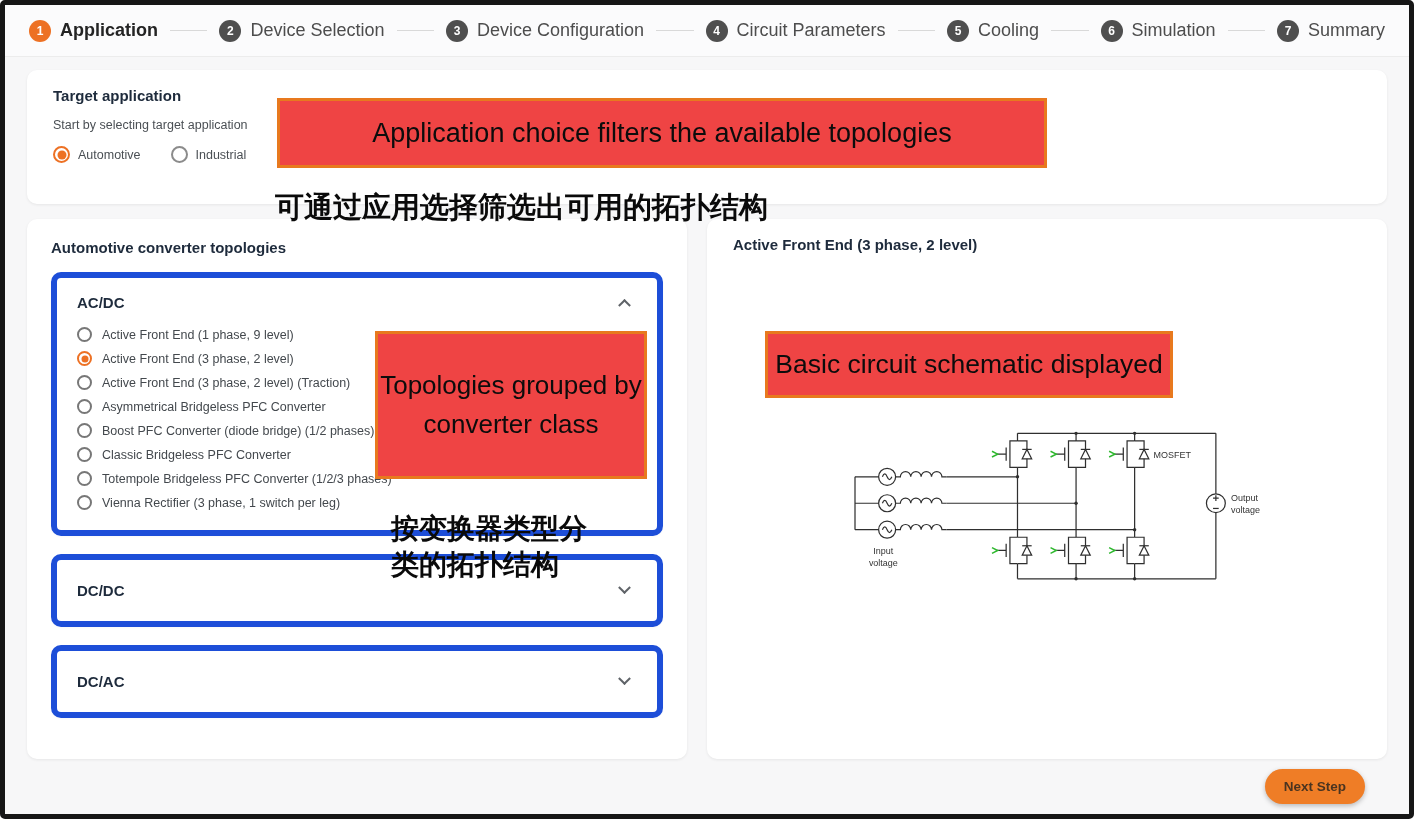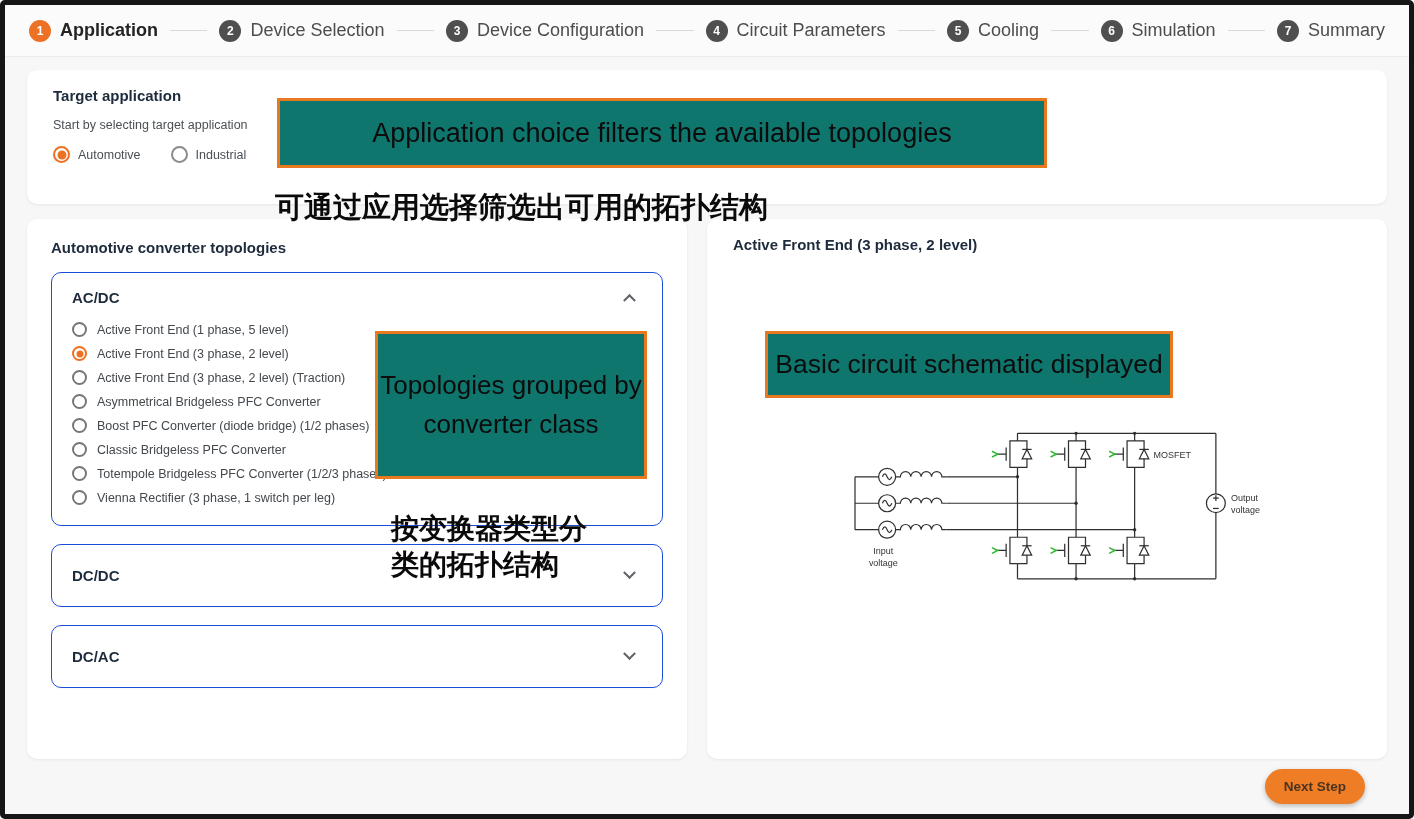--- a/index.html
+++ b/index.html
@@ -43,21 +43,21 @@
   .radio.checked::after {
     content:""; position:absolute; left:50%; top:50%;
     width:9px; height:9px; border-radius:50%; background:#ED7124;
     transform:translate(-50%,-50%);
   }
   .radio-label { font-size:12.5px; color:#4a4f54; }
   
   .panels { display:flex; gap:20px; margin-top:15px; height:540px; }
   .left-panel { width:660px; flex:0 0 auto; padding:20px 24px; }
   .right-panel { flex:1 1 auto; padding:17px 26px; position:relative; }
-  .acc-card { border:1px solid #1d4ed8; border-radius:10px; margin-top:16px;
+  .acc-card { border:6px solid #1d4ed8; border-radius:10px; margin-top:16px;
               padding:16px 20px 20px; box-shadow:0 1px 2px rgba(0,0,0,0.03); }
   .acc-card.collapsed { padding:22px 20px; margin-top:18px; }
   .acc-head { display:flex; align-items:center; justify-content:space-between; cursor:pointer; }
   .acc-title { font-size:15px; font-weight:700; color:#1E2B3C; }
   .chev { width:9px; height:9px; border-right:2px solid #5f6368; border-bottom:2px solid #5f6368;
           margin-right:8px; }
   .chev.up { transform:rotate(-135deg) translate(-2px,-2px); }
   .chev.down { transform:rotate(45deg) translate(-2px,-2px); }
   .topo-list { margin-top:16px; display:flex; flex-direction:column; gap:9px; }
   .topo-item { display:flex; align-items:center; gap:10px; cursor:pointer; }
@@ -69,21 +69,21 @@
   .footer { display:flex; height:54px; align-items:center; padding:0 22px; }
   .next-btn {
     margin-left:auto; background:#EF7D26; border:none; cursor:pointer;
     color:#4a3420; font-weight:600; font-size:13.5px;
     padding:10px 19px; border-radius:18px;
     box-shadow:0 2px 5px rgba(0,0,0,0.25);
     font-family:"Liberation Sans", sans-serif;
   }
   
   .ann-box {
-    position:absolute; background:#0f766e; border:3px solid #E8791E;
+    position:absolute; background:#ef4444; border:3px solid #E8791E;
     display:flex; align-items:center; justify-content:center; text-align:center;
     color:#0c0c0c; z-index:20;
   }
   .ann-1 { left:272px; top:93px; width:770px; height:70px; font-size:27px; }
   .ann-2 { left:370px; top:326px; width:272px; height:148px; font-size:26px;
            line-height:1.5; padding:6px 2px; }
   .ann-3 { left:760px; top:326px; width:408px; height:67px; font-size:26.5px; }
   .zh-text { position:absolute; color:#0a0a0a; font-weight:600; z-index:20; }
   .zh-1 { left:270px; top:183px; font-size:29px; }
   .zh-2 { left:386px; top:506px; font-size:28px; line-height:1.28; }
@@ -157,21 +157,21 @@
         <h2 class="section-title">Automotive converter topologies</h2>
 
         <div class="acc-card">
           <div class="acc-head">
             <span class="acc-title">AC/DC</span>
             <span class="chev up"></span>
           </div>
           <div class="topo-list">
             <label class="topo-item">
               <span class="radio"></span>
-              <span class="topo-label">Active Front End (1 phase, 5 level)</span>
+              <span class="topo-label">Active Front End (1 phase, 9 level)</span>
             </label>
             <label class="topo-item">
               <span class="radio checked"></span>
               <span class="topo-label">Active Front End (3 phase, 2 level)</span>
             </label>
             <label class="topo-item">
               <span class="radio"></span>
               <span class="topo-label">Active Front End (3 phase, 2 level) (Traction)</span>
             </label>
             <label class="topo-item">

